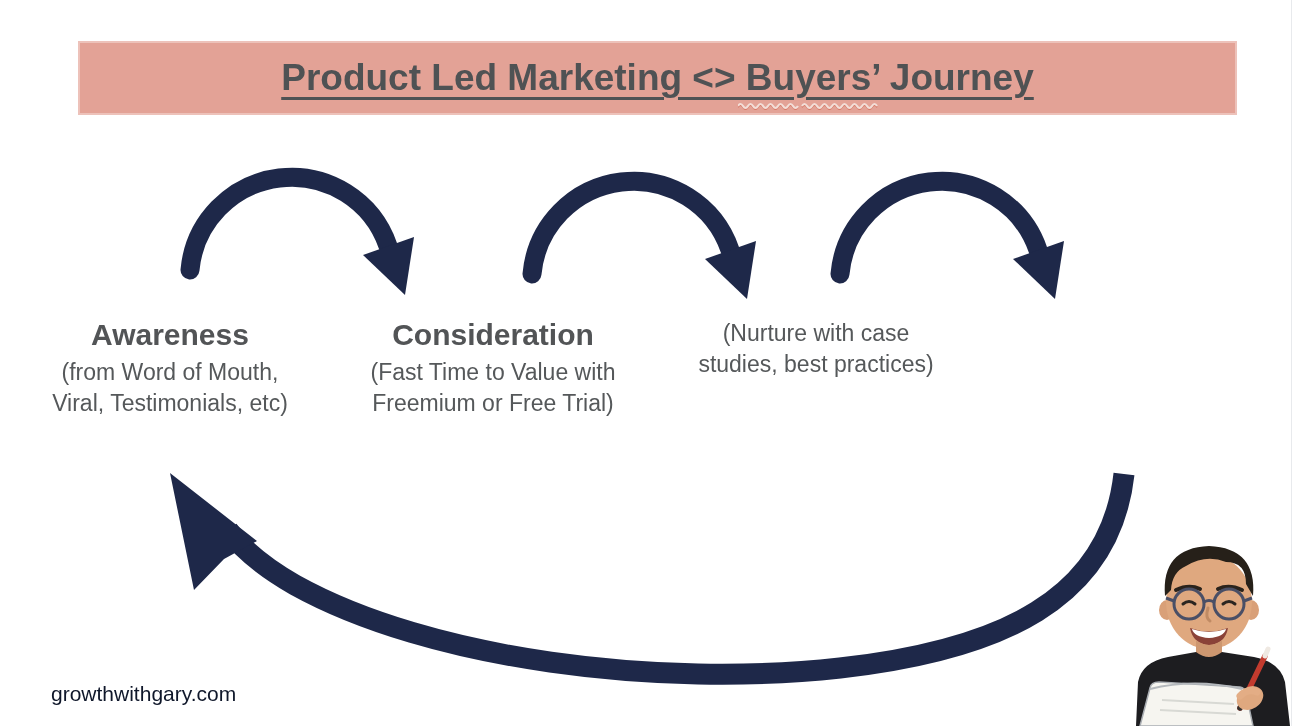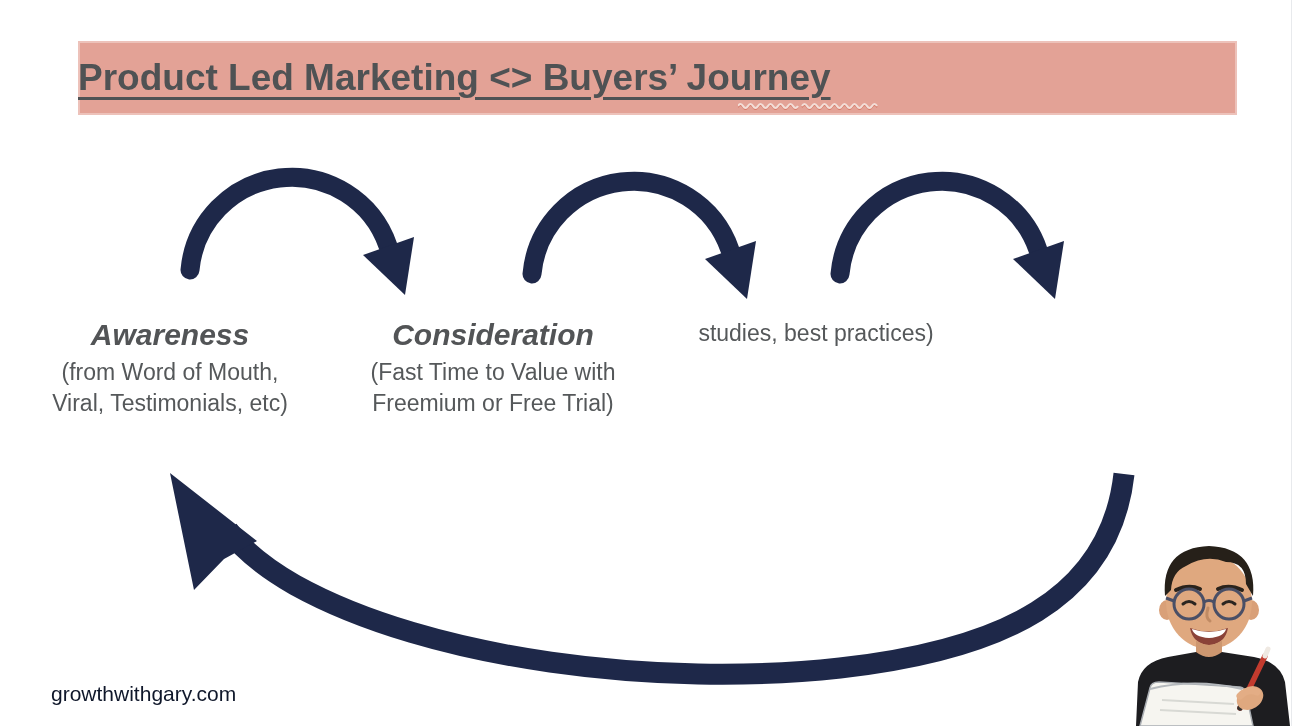--- a/index.html
+++ b/index.html
@@ -5,30 +5,30 @@
   html,body{margin:0;padding:0;}
   body{
     width:1292px;height:726px;overflow:hidden;background:#ffffff;
     font-family:"Liberation Sans",sans-serif;
   }
   .slide{position:relative;width:1292px;height:726px;background:#ffffff;box-shadow:inset -1px 0 0 #e8eaed;}
   
   .banner{
     position:absolute;left:78px;top:41px;width:1159px;height:74px;
     background:#e3a296;box-shadow:inset 0 0 0 2px rgba(255,255,255,0.35);
-    display:flex;align-items:center;
+    display:flex;align-items:center;justify-content:center;
   }
   .title{
     margin:0;font-size:37px;font-weight:bold;color:#4f5254;white-space:nowrap;
     text-decoration:underline;text-decoration-thickness:3px;text-underline-offset:7px;
   }
   .squiggle{position:absolute;left:738px;top:102px;width:140px;height:8px;}
   
   .stage{position:absolute;top:318px;width:310px;text-align:center;}
-  .stage h2{margin:0 0 5px 0;font-size:30px;font-weight:bold;color:#525456;font-style:italic;}
+  .stage h2{margin:0 0 5px 0;font-size:30px;font-weight:bold;color:#525456;}
   .stage .line{font-size:23px;line-height:31px;color:#55585a;text-align:center;}
   #stage-0{left:15px;}  #stage-1{left:338px;}  #stage-2{left:661px;}  #stage-3{left:970px;}
   
   .arrows{position:absolute;left:0;top:0;width:1292px;height:726px;pointer-events:none;}
   
   .footer{position:absolute;left:51px;top:682px;font-size:21px;color:#0f172a;}
   
   .webcam{position:absolute;right:0;bottom:0;width:158px;height:188px;}
 </style>
 </head>
@@ -67,20 +67,21 @@
     <h2>Awareness</h2>
     <div class="line">(from Word of Mouth,</div>
     <div class="line">Viral, Testimonials, etc)</div>
   </div>
   <div class="stage" id="stage-1">
     <h2>Consideration</h2>
     <div class="line">(Fast Time to Value with</div>
     <div class="line">Freemium or Free Trial)</div>
   </div>
   <div class="stage" id="stage-2">
+    <div class="line">(Nurture with case</div>
     <div class="line">studies, best practices)</div>
   </div>
 
   <div class="footer">growthwithgary.com</div>
 
   <svg class="webcam" viewBox="0 0 158 188" aria-hidden="true">
 
     <ellipse cx="33" cy="72" rx="8" ry="10" fill="#d9a078"></ellipse>
     <ellipse cx="117" cy="72" rx="8" ry="10" fill="#d9a078"></ellipse>
 

